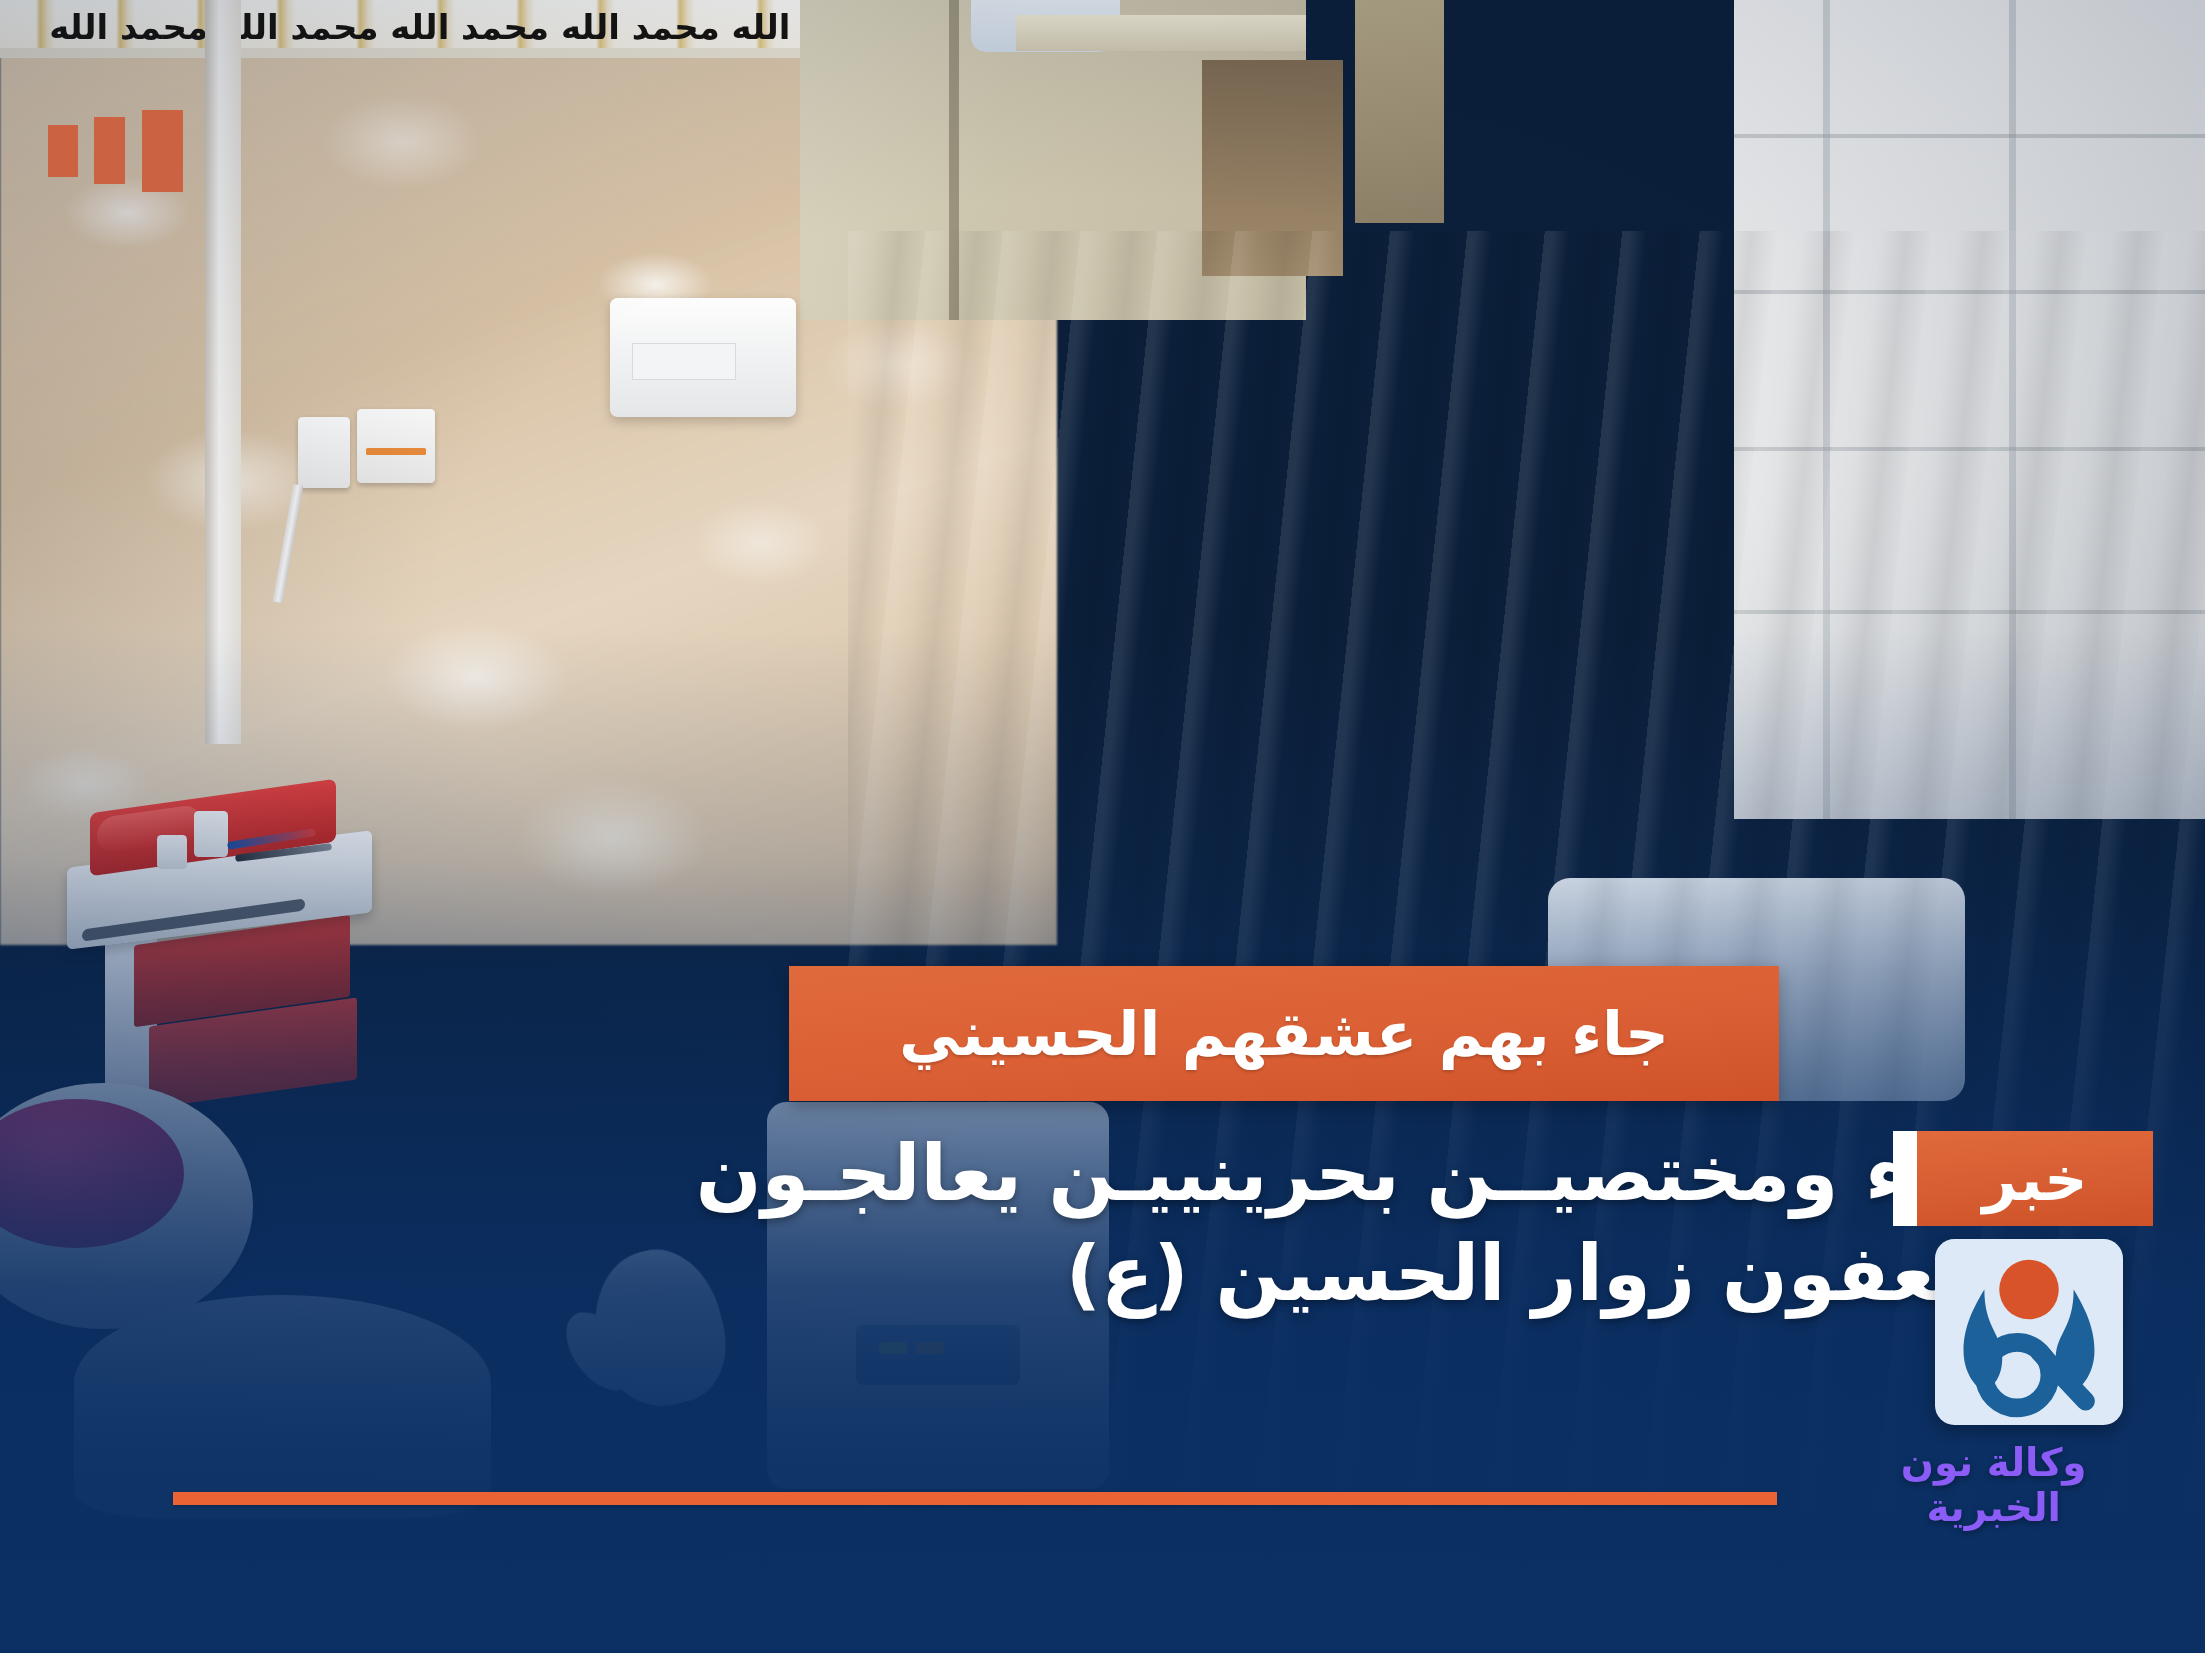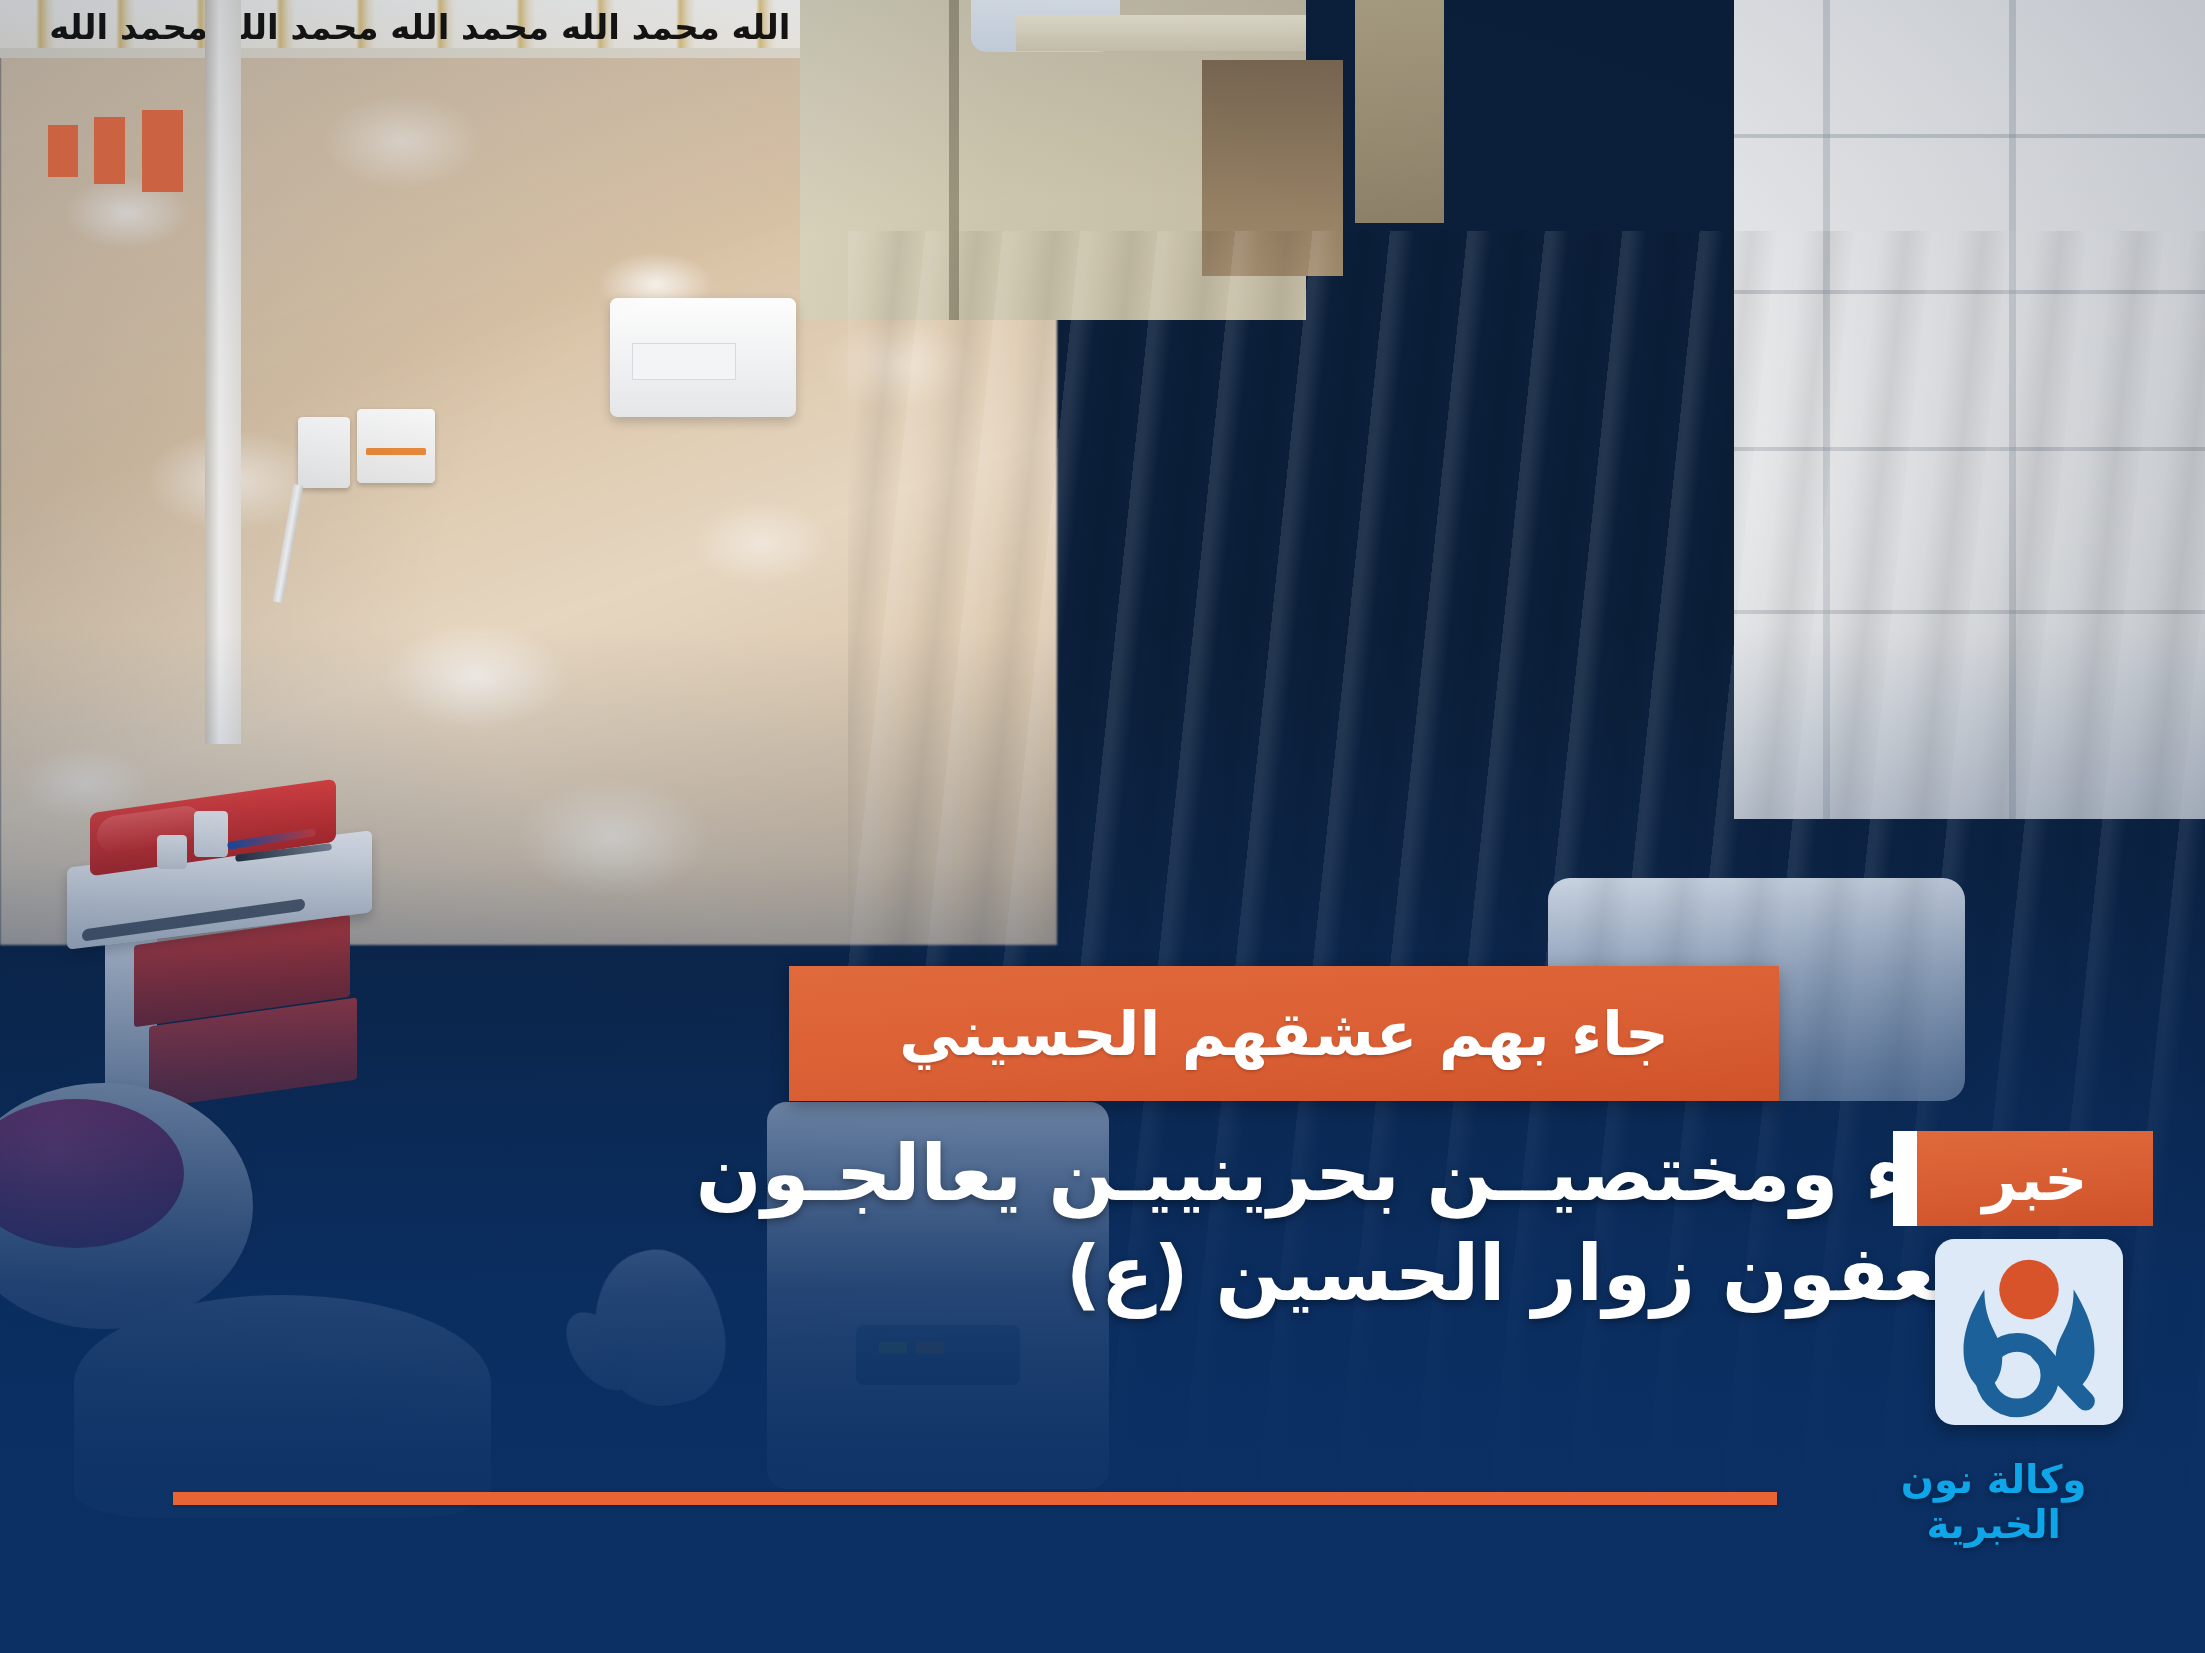--- a/index.html
+++ b/index.html
@@ -224,21 +224,21 @@
   .badge .fill span{color:#fff;font-size:60px;font-weight:bold;line-height:1;direction:rtl;}
   .badge .bar{width:24px;background:#ffffff;}
 
   .logo{
     position:relative;width:188px;height:186px;margin:13.4px 30px 0 auto;
     background:#dde9f6;border-radius:19.4px;box-shadow:0 6px 15px rgba(0,0,0,.30);
   }
   .logo svg{position:absolute;inset:0;width:100%;height:100%;}
 
   .agency{
-    margin-top:32px;text-align:center;color:#0ea5e9;direction:rtl;
+    margin-top:15px;text-align:center;color:#8b5cf6;direction:rtl;
     font-size:39px;font-weight:bold;letter-spacing:0.7px;
     text-shadow:0 2.2px 6px rgba(0,0,0,.35);
     padding-left:16.4px;
   }
 </style>
 </head>
 <body>
 
 <div class="card">
 

